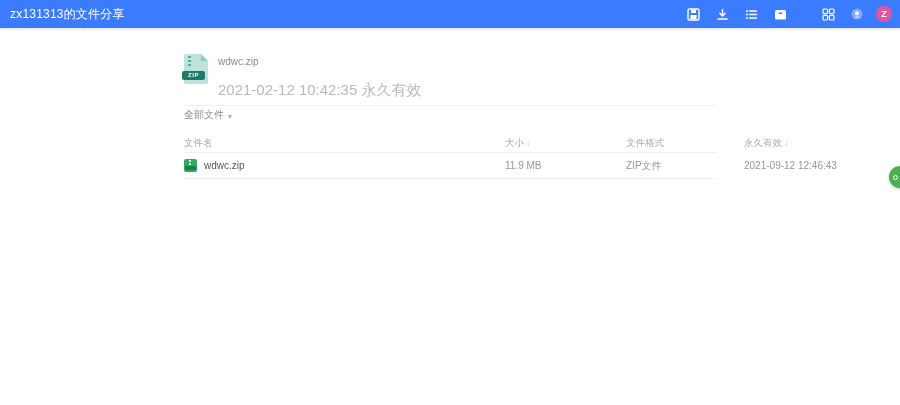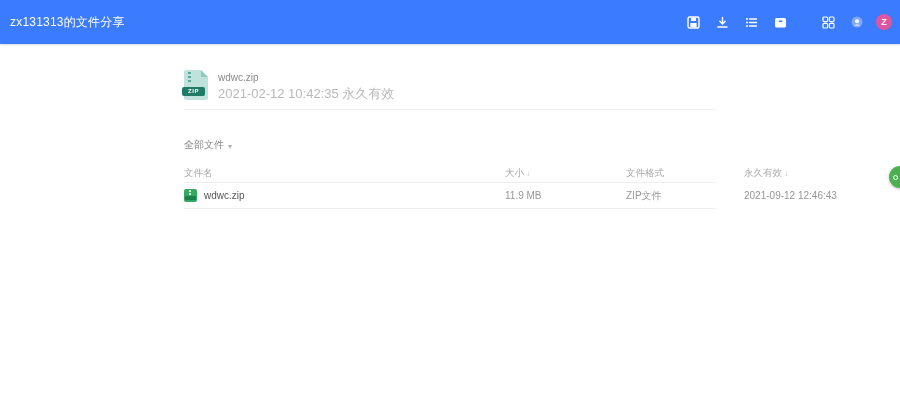--- a/index.html
+++ b/index.html
@@ -1,20 +1,20 @@
 <!DOCTYPE html>
 <html><head>
 <meta charset="utf-8">
 <style>
   * { margin:0; padding:0; box-sizing:border-box; }
   html,body { width:900px; height:405px; overflow:hidden;
     font-family:"Liberation Sans", sans-serif; background:#ffffff; }
 
   
-  .topbar { position:relative; height:44px; background:#3b7bfe;
+  .topbar { position:relative; height:28px; background:#3b7bfe;
     display:flex; align-items:center; padding:0 8px 0 10px;
     box-shadow:0 1px 2px rgba(0,0,0,.15); }
   .topbar-title { color:#ffffff; font-size:12px; letter-spacing:.2px; }
   .topbar-right { margin-left:auto; display:flex; align-items:center; gap:9px; }
   .tb-icon { width:20px; height:20px; display:flex; align-items:center;
     justify-content:center; cursor:pointer; border-radius:3px; }
   .tb-icon svg { display:block; }
   .tb-gap { width:10px; }
   .avatar { width:16px; height:16px; border-radius:50%; background:#e0559f;
     color:#fff; font-size:9px; font-weight:bold; display:flex;
@@ -30,26 +30,26 @@
   .bigzip .fold { position:absolute; top:0; right:0; width:0; height:0;
     border-left:7px solid #8fcac0; border-top:7px solid #ffffff; }
   .bigzip .zipper { position:absolute; top:2px; left:4px; width:3px; height:12px;
     background:repeating-linear-gradient(#57a99c 0 2px, #bfe3dc 2px 4px); }
   .bigzip .band { position:absolute; left:-2px; bottom:4px; right:3px;
     height:9px; background:#1f7a66; border-radius:2px; color:#ffffff;
     font-size:6px; font-weight:bold; text-align:center; line-height:9px;
     letter-spacing:.5px; }
   .share-text { margin-left:10px; padding-top:1px; }
   .share-name { font-size:10px; color:#8a8a8a; line-height:14px; }
-  .share-meta { font-size:13px; color:#b9b9b9; line-height:13px; margin-top:2px; }
+  .share-meta { font-size:15px; color:#b9b9b9; line-height:13px; margin-top:14px; }
 
   .divider { height:1px; background:#efefef; }
   .div1 { margin-top:9px; }
 
-  .breadcrumb { display:flex; align-items:center; gap:4px; margin-top:28px;
+  .breadcrumb { display:flex; align-items:center; gap:4px; margin-top:2px;
     cursor:pointer; }
   .breadcrumb-label { font-size:10px; color:#8a8a8a; }
   .caret { font-size:8px; color:#b0b0b0; transform:translateY(1px); }
 
   
   .tbl-head, .tbl-row { display:grid;
     grid-template-columns:273px 73px 70px 116px; align-items:center;gap:48px; }
   .tbl-head { margin-top:12px; height:18px; }
   .th { font-size:9.5px; color:#a8a8a8; display:flex; align-items:center;
     gap:2px; cursor:pointer; }

